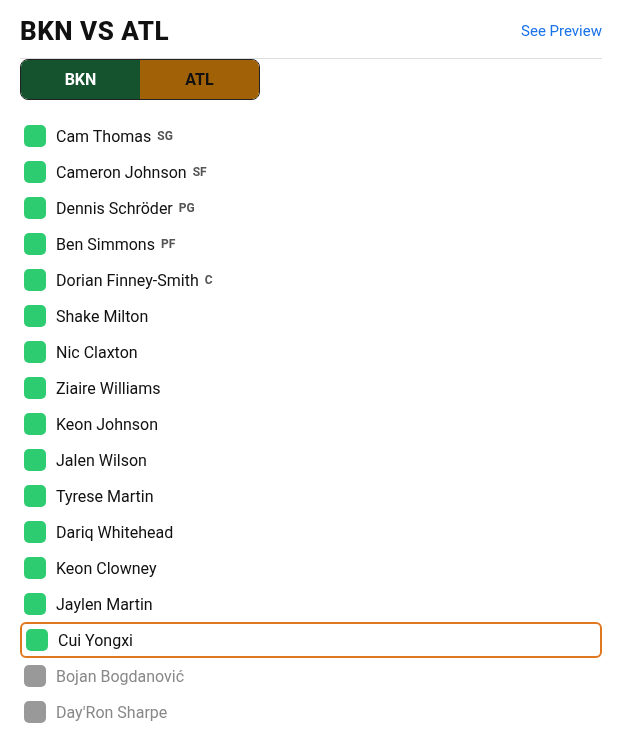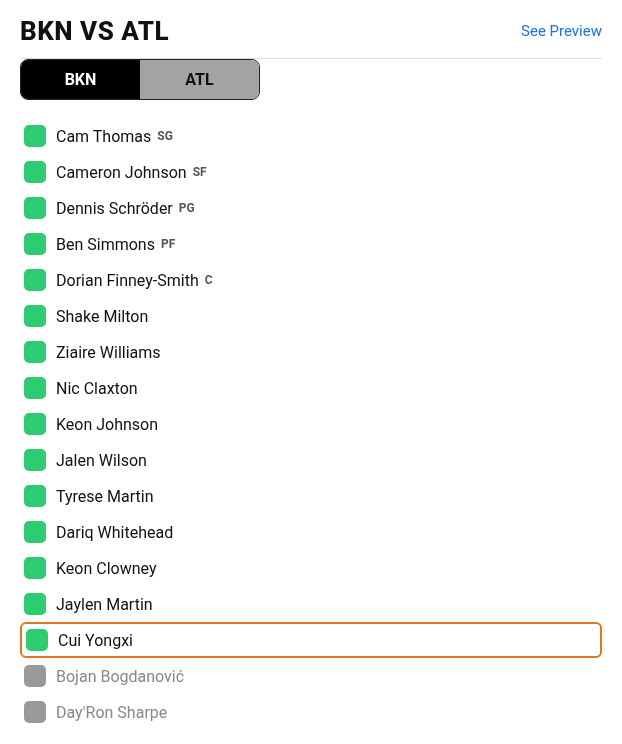--- a/index.html
+++ b/index.html
@@ -41,26 +41,26 @@
       width: 240px;
     }
 
     .team-tab {
       flex: 1;
       text-align: center;
       padding: 10px 0;
       font-size: 16px;
       font-weight: 700;
       cursor: pointer;
-      background: #a3a3a3;
+      background: #a16207;
       color: #111;
     }
 
     .team-tab.active {
-      background: #000000;
+      background: #14532d;
       color: #fff;
     }
 
     .player-list {
       list-style: none;
     }
 
     .player-item {
       display: flex;
       align-items: center;
@@ -147,25 +147,25 @@
       <div class="status-box green"></div>
       <span class="player-name">Dorian Finney-Smith</span>
       <span class="position-badge">C</span>
     </li>
     <li class="player-item">
       <div class="status-box green"></div>
       <span class="player-name">Shake Milton</span>
     </li>
     <li class="player-item">
       <div class="status-box green"></div>
+      <span class="player-name">Nic Claxton</span>
+    </li>
+    <li class="player-item">
+      <div class="status-box green"></div>
       <span class="player-name">Ziaire Williams</span>
-    </li>
-    <li class="player-item">
-      <div class="status-box green"></div>
-      <span class="player-name">Nic Claxton</span>
     </li>
     <li class="player-item">
       <div class="status-box green"></div>
       <span class="player-name">Keon Johnson</span>
     </li>
     <li class="player-item">
       <div class="status-box green"></div>
       <span class="player-name">Jalen Wilson</span>
     </li>
     <li class="player-item">

